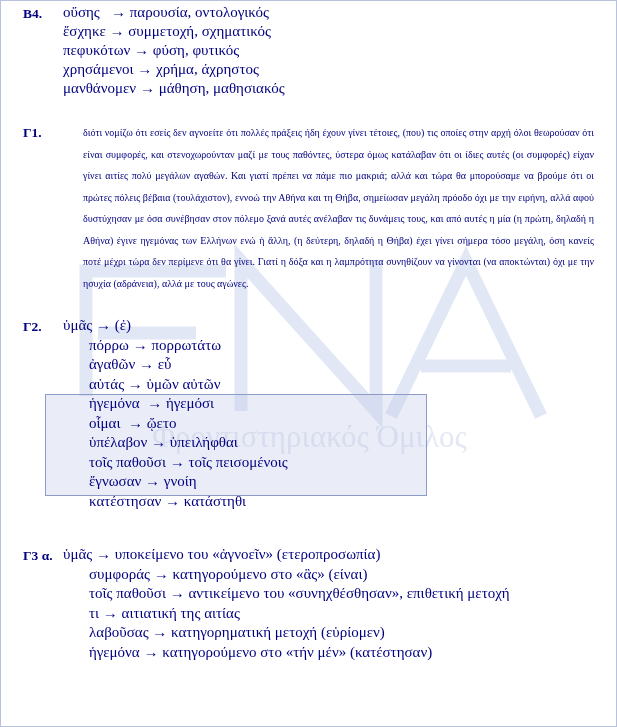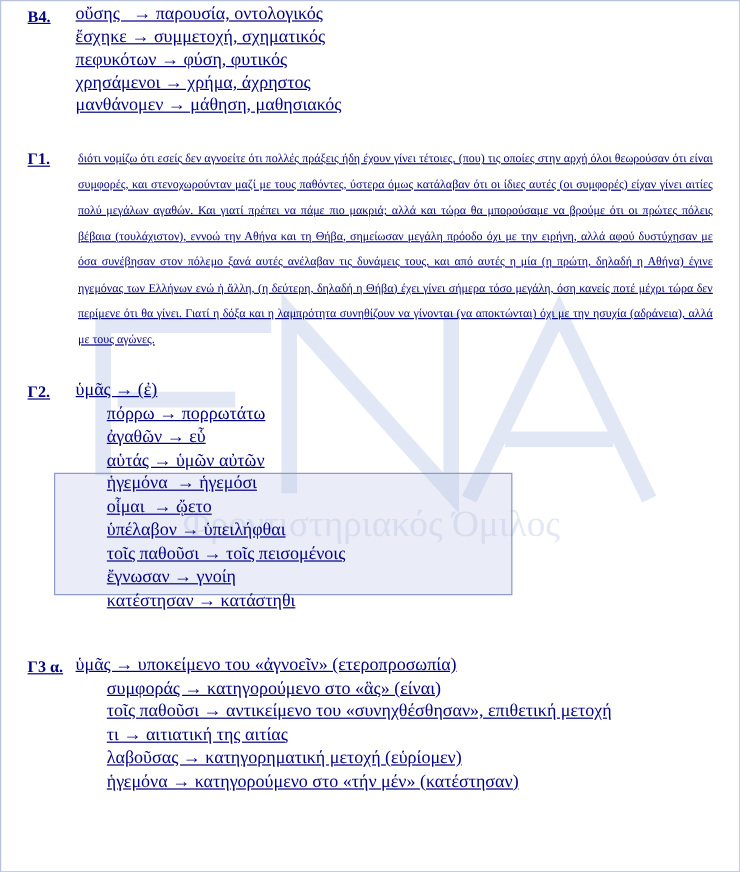--- a/index.html
+++ b/index.html
@@ -41,21 +41,20 @@
     font-family: "Liberation Serif", serif;
     font-size: 31px;
     color: #e3e8f4;
     white-space: nowrap;
   }
   
   .content {
     position: relative;
     z-index: 2;
     padding: 0 22px 0 22px;
-    text-decoration: underline;
   }
   .block {
     display: flex;
     align-items: flex-start;
   }
   .label {
     font-weight: bold;
     font-size: 13.5px;
     width: 40px;
     flex: 0 0 40px;
@@ -88,21 +87,21 @@
   }
   .g1-label {
     font-weight: bold;
     font-size: 13.5px;
     width: 40px;
     flex: 0 0 40px;
     line-height: 21.5px;
   }
   
   .sec-b4 { margin-top: 2px; }
-  .sec-g1 { margin-top: 24px; }
+  .sec-g1 { margin-top: 24px; gap: 18px; }
   .sec-g2 { margin-top: 22px; }
   .sec-g3 { margin-top: 34px; }
 
   .g2-lines .line { line-height: 19.5px; }
   .g3-lines .line { line-height: 19.5px; }
 
   
   .selection-box {
     position: absolute;
     left: 44px;

